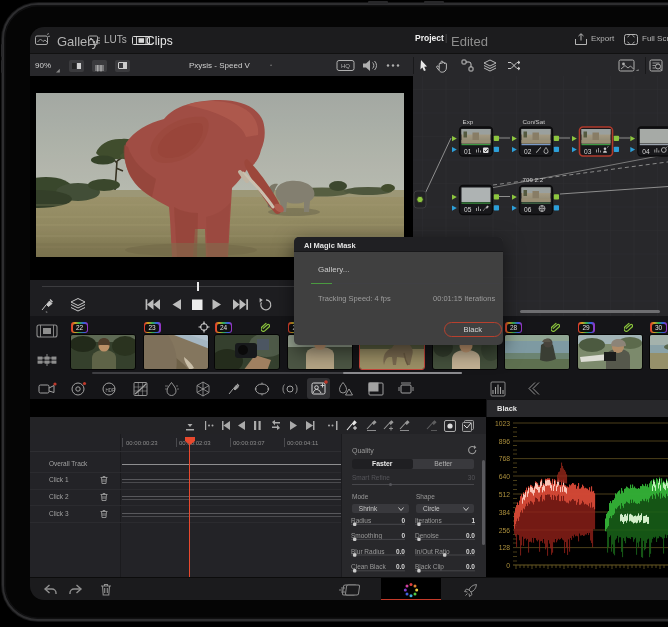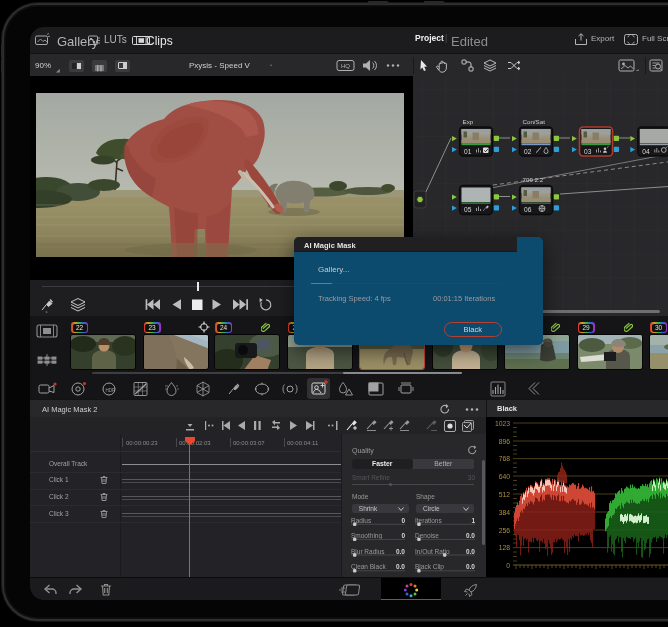--- a/index.html
+++ b/index.html
@@ -538,32 +538,20 @@
         </g>
  <g transform="translate(460,3)" stroke-width="1">
           <rect x="1" y="1" width="14" height="14" rx="1" stroke-width="0.8"></rect>
           <path d="M3 13V9M5.5 13V6M8 13V3.5M10.5 13V6M13 13V9" stroke-width="1.1"></path>
         </g>
  <g transform="translate(496,3)" stroke-width="0.9">
           <path d="M8 2l-6 6 6 6M12 2L6 8l6 6" transform="translate(1,-0.5)"></path>
         </g>
 </svg>
 
-<div class="abs" style="left:0;top:372px;width:456px;height:18px;background:#28282b;border-top:1px solid #131315">
- <span class="t" style="left:12px;top:4.5px;font-size:7.5px;color:#cfcfcf">AI Magic Mask 2</span>
- <svg class="abs" style="left:408px;top:4px" width="44 " height="11" viewBox="0 0 44 11" fill="none" stroke="#b0b0b0">
-          <path d="M9 2.2a3.8 3.8 0 10 1.5 2.8" stroke-width="1.1"></path>
-          <path d="M8 0l2.5 2.2L8 4.5" fill="#b0b0b0" stroke="none"></path>
-          <g fill="#b0b0b0" stroke="none">
-            <circle cx="29" cy="5.5" r="1.3"></circle>
-            <circle cx="34" cy="5.5" r="1.3"></circle>
-            <circle cx="39" cy="5.5" r="1.3"></circle>
-          </g>
-        </svg>
-</div>
 <div class="abs" style="left:456px;top:372px;width:204px;height:18px;background:#28282b;border-top:1px solid #131315;border-left:1px solid #131315">
  <span class="t" style="left:10px;top:4px;font-size:7.5px;font-weight:bold;color:#e4e4e4">Black</span>
 </div>
 
 <div class="abs" style="left:0;top:390px;width:456px;height:17px;background:#232326">
  <svg class="abs" style="left:152px;top:2px" width="300" height="13" viewBox="0 0 300 13">
   <g fill="#aaa" stroke="none">
    <path d="M8 1v6M5.5 5L8 8l2.5-3zM4 10h8v1.5H4z"></path>
    <g transform="translate(22,0)">
               <path d="M1 2v9h1.2V2z" fill="#aaa"></path>
@@ -1167,21 +1155,21 @@
           <circle cx="4" cy="12" r="1.5" fill="#4060e0"></circle>
           <circle cx="2.3" cy="8" r="1.5" fill="#8040d0"></circle>
           <circle cx="4" cy="4" r="1.5" fill="#d040a0"></circle>
  </svg>
  <svg class="abs" style="left:432px;top:4px" width="16" height="15" viewBox="0 0 16 15" fill="none" stroke="#8e8e8e" stroke-width="1">
   <path d="M9 10c3-1 5-3.5 5.5-7.5C10.5 3 8 5 7 8z"></path>
           <path d="M7 8L4.5 7l-2 2.5 3 0.5M9 10l1 2.5L7.5 14.5 7 11.5M5.5 11.5l-2 2"></path>
  </svg>
 </div>
 
-<div class="abs" style="left:264px;top:210px;width:249px;height:108px;background:#0c4a6e;border-radius:5px;box-shadow:0 6px 20px rgba(0,0,0,0.55);z-index:10;overflow:hidden">
+<div class="abs" style="left:264px;top:210px;width:209px;height:108px;background:#404040;border-radius:5px;box-shadow:0 6px 20px rgba(0,0,0,0.55);z-index:10;overflow:hidden">
  <div class="abs" style="left:0;top:0;width:223px;height:15px;background:#202023;border-bottom:1px solid #18181a">
   <span class="t" style="left:10px;top:3.5px;font-size:7.5px;font-weight:bold;color:#e2e2e2">AI Magic Mask</span>
  </div>
  <span class="t" style="left:24px;top:28px;font-size:8px;color:#cacaca">Gallery...</span>
  <div class="abs" style="left:17px;top:45.5px;width:189px;height:1.6px;background:#404044"></div>
  <div class="abs" style="left:17px;top:45.5px;width:21px;height:1.6px;background:#4a9a40"></div>
  <span class="t" style="left:24px;top:57px;font-size:7.5px;color:#9c9c9c">Tracking Speed: 4 fps</span>
  <span class="t" style="left:139px;top:57px;font-size:7.5px;color:#9c9c9c">00:01:15 Iterations</span>
  <div class="abs" style="left:149.5px;top:84.7px;width:58.5px;height:15px;border:1.3px solid #b8402e;border-radius:8px;text-align:center;line-height:13px;font-size:7.5px;color:#d6d6d6">Black</div>
 </div>

